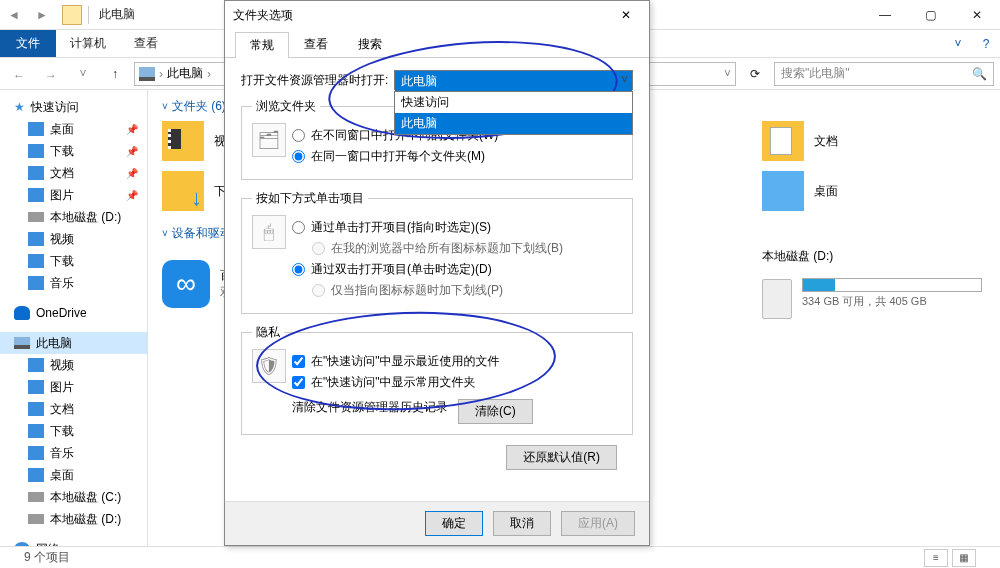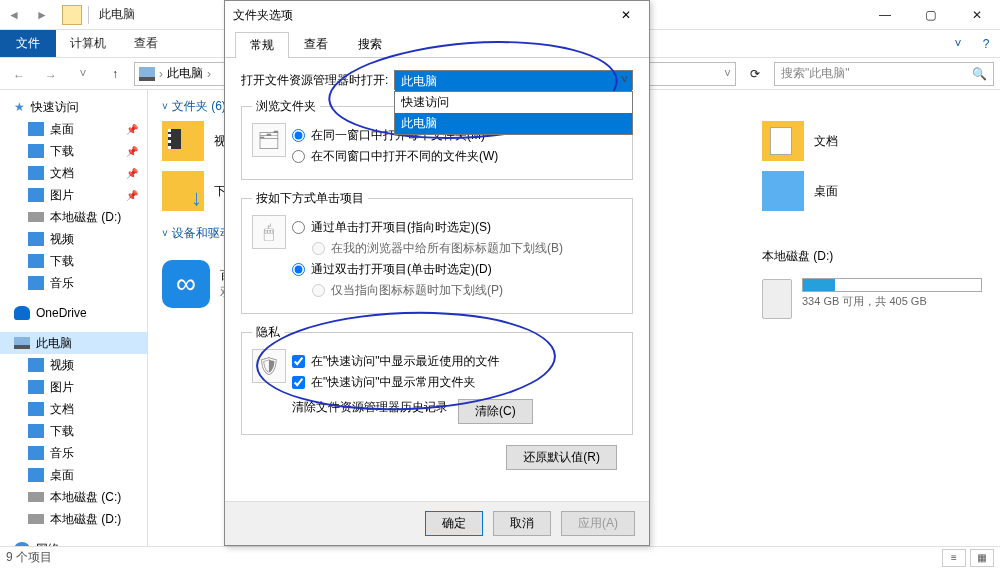--- a/index.html
+++ b/index.html
@@ -67,21 +67,21 @@
 .ic-folder-doc::after { content:""; position:absolute; left:8px; top:6px; width:20px; height:26px; background:#fff; border:1px solid #aaa; }
 .ic-folder-desktop { background: #5ab0f0; }
 .ic-disk-big { background: #eee; height: 18px; border: 1px solid #bbb; border-radius: 2px; margin-top: 14px; }
 .disk-item .label { font-weight: normal; }
 .disk-bar { width: 180px; height: 14px; border: 1px solid #aaa; margin-top: 2px; background: #fff; }
 .disk-bar .fill { height: 100%; background: #26a0da; }
 .disk-text { color: #666; font-size: 11px; margin-top: 2px; }
 .ic-baidu { width: 48px; height: 48px; background: #1e88e5; border-radius: 10px; display:flex; align-items:center; justify-content:center; color:#fff; font-size:28px; }
 
 
-.status { height: 22px; border-top: 1px solid #e0e0e0; display: flex; align-items: center; padding: 0 6px; color: #555; }
+.status { height: 22px; border-top: 1px solid #e0e0e0; display: flex; align-items: center; padding: 0 24px; color: #555; }
 .status .spacer { flex:1; }
 .status .viewbtn { width: 24px; height: 18px; border: 1px solid #ccc; margin-left: 4px; display:flex; align-items:center; justify-content:center; font-size:10px; }
 
 
 .dialog { position: absolute; top: 0; left: 224px; width: 426px; height: 546px; background: #fff; border: 1px solid #888; box-shadow: 2px 2px 6px rgba(0,0,0,0.2); }
 .dlg-title { height: 28px; display: flex; align-items: center; padding: 0 8px; }
 .dlg-title .spacer { flex:1; }
 .dlg-title .close { width: 30px; text-align: center; }
 .dlg-tabs { display: flex; border-bottom: 1px solid #ccc; padding: 0 10px; margin-top: 2px; }
 .dlg-tab { padding: 4px 14px; border: 1px solid transparent; border-bottom: none; }
@@ -330,26 +330,26 @@
           <div class="opt">快速访问</div>
           <div class="opt sel">此电脑</div>
         </div>
       </div>
     </div>
 
     <fieldset>
       <legend>浏览文件夹</legend>
       <div class="fs-icon">🗂</div>
       <div class="radio-row">
+          <input type="radio" style="">
+          <span>在不同窗口中打开不同的文件夹(W)</span>
+        </div>
+      <div class="radio-row">
           <input type="radio" checked="" style="">
           <span>在同一窗口中打开每个文件夹(M)</span>
-        </div>
-      <div class="radio-row">
-          <input type="radio" style="">
-          <span>在不同窗口中打开不同的文件夹(W)</span>
         </div>
     </fieldset>
 
     <fieldset>
       <legend>按如下方式单击项目</legend>
       <div class="fs-icon">🖱</div>
       <div class="radio-row">
           <input type="radio" style="">
           <span>通过单击打开项目(指向时选定)(S)</span>
         </div>

